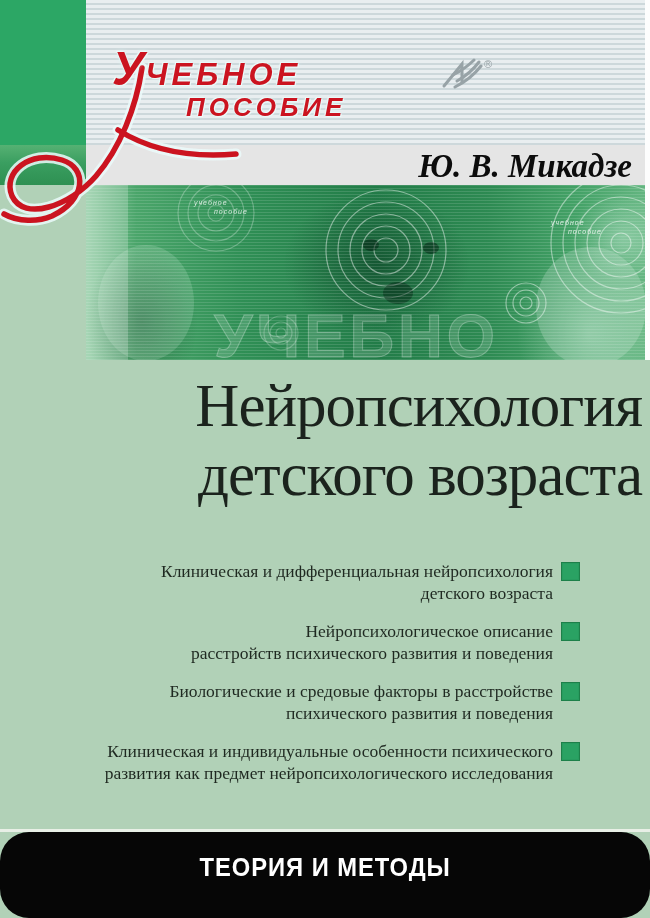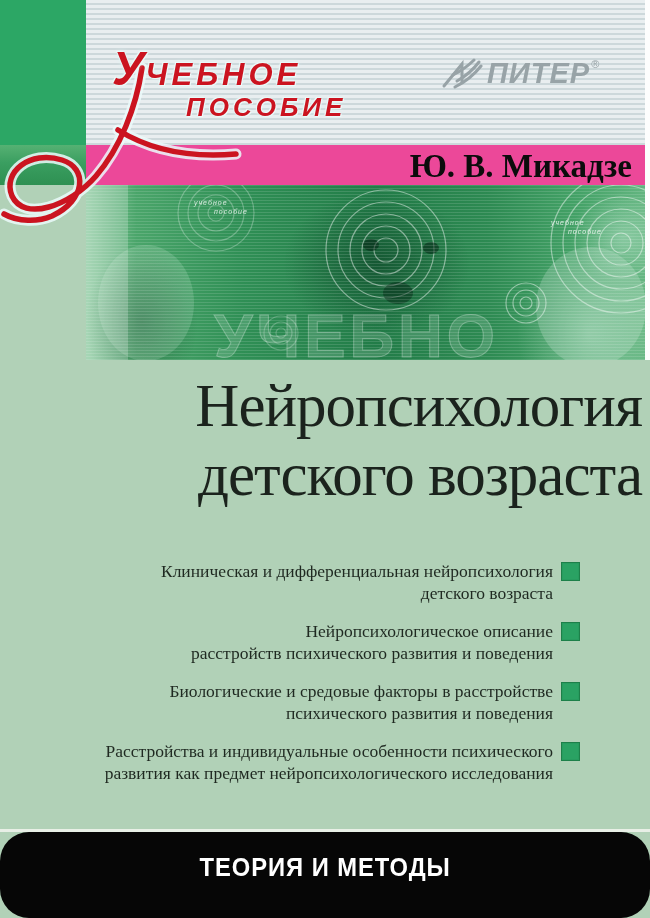--- a/index.html
+++ b/index.html
@@ -10,21 +10,21 @@
   #cover{
     position:relative;width:650px;height:918px;margin:0 auto;overflow:hidden;
     background:var(--sage);font-family:"Liberation Serif",serif;
   }
   
   .green-block{position:absolute;left:0;top:0;width:86px;height:145px;background:var(--green);}
   .green-band{position:absolute;left:0;top:145px;width:86px;height:40px;
     background:linear-gradient(180deg,#56b173 0%,#3a9e60 45%,#2e9052 100%);}
   .stripe-band{position:absolute;left:86px;top:0;width:559px;height:145px;
     background:repeating-linear-gradient(180deg,#e9eef0 0px,#e9eef0 3px,#cdd8db 3px,#cdd8db 5px);}
-  .author-band{position:absolute;left:86px;top:145px;width:564px;height:40px;background:#ec4899;}
+  .author-band{position:absolute;left:86px;top:145px;width:564px;height:40px;background:#e5e5e5;font-style:italic;}
   .author-name{
     position:absolute;right:18px;top:0;height:40px;line-height:42px;
     font-weight:bold;font-size:33px;color:#0c0c0c;letter-spacing:0px;white-space:nowrap;
   }
   .right-strip{position:absolute;left:645px;top:0;width:5px;height:360px;background:#fdfdfd;}
   
   .script-area{position:absolute;left:0;top:38px;width:340px;height:190px;z-index:6;}
   .swash-svg{position:absolute;left:0;top:0;}
   .script-text{
     position:absolute;left:112px;top:14px;color:var(--red);
@@ -162,21 +162,20 @@
 
   <div class="logo">
     <svg width="42" height="32" viewBox="0 0 42 32">
       <g fill="none" stroke="var(--gray)" stroke-width="3" stroke-linecap="round">
         <path d="M3,28 L21,6 L21,24"></path>
         <path d="M14,29 C24,24 33,17 40,8"></path>
         <path d="M16,23 C25,18 32,12 38,4"></path>
         <path d="M12,17 C20,13 27,8 33,2"></path>
       </g>
     </svg>
-    <span class="logo-name">ПИТЕР</span>
       <span class="logo-reg">®</span>
   </div>
 
   <div class="title">
     <div>Нейропсихология</div>
     <div>детского возраста</div>
   </div>
 
   <div class="topics">
       <div class="topic">
@@ -195,21 +194,21 @@
       </div>
       <div class="topic">
         <div>
           <div>Биологические и средовые факторы в расстройстве</div>
           <div>психического развития и поведения</div>
         </div>
         <span class="bullet"></span>
       </div>
       <div class="topic">
         <div>
-          <div>Расстройства и индивидуальные особенности психического</div>
+          <div>Клиническая и индивидуальные особенности психического</div>
           <div>развития как предмет нейропсихологического исследования</div>
         </div>
         <span class="bullet"></span>
       </div>
     </div>
 
   <div class="footer-line"></div>
   <div class="footer">
     <span class="footer-label">ТЕОРИЯ И МЕТОДЫ</span>
   </div>

